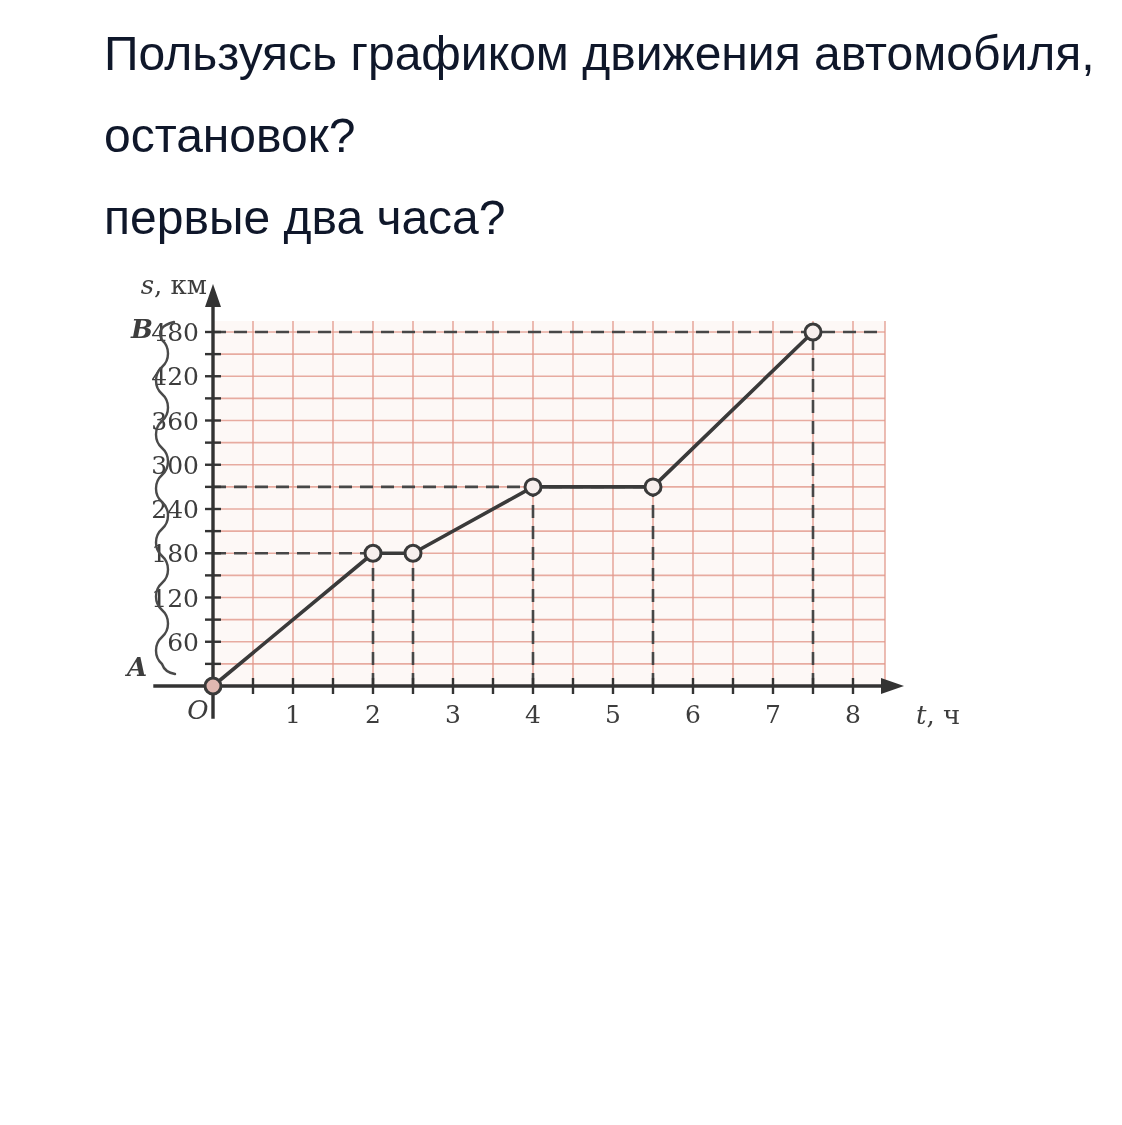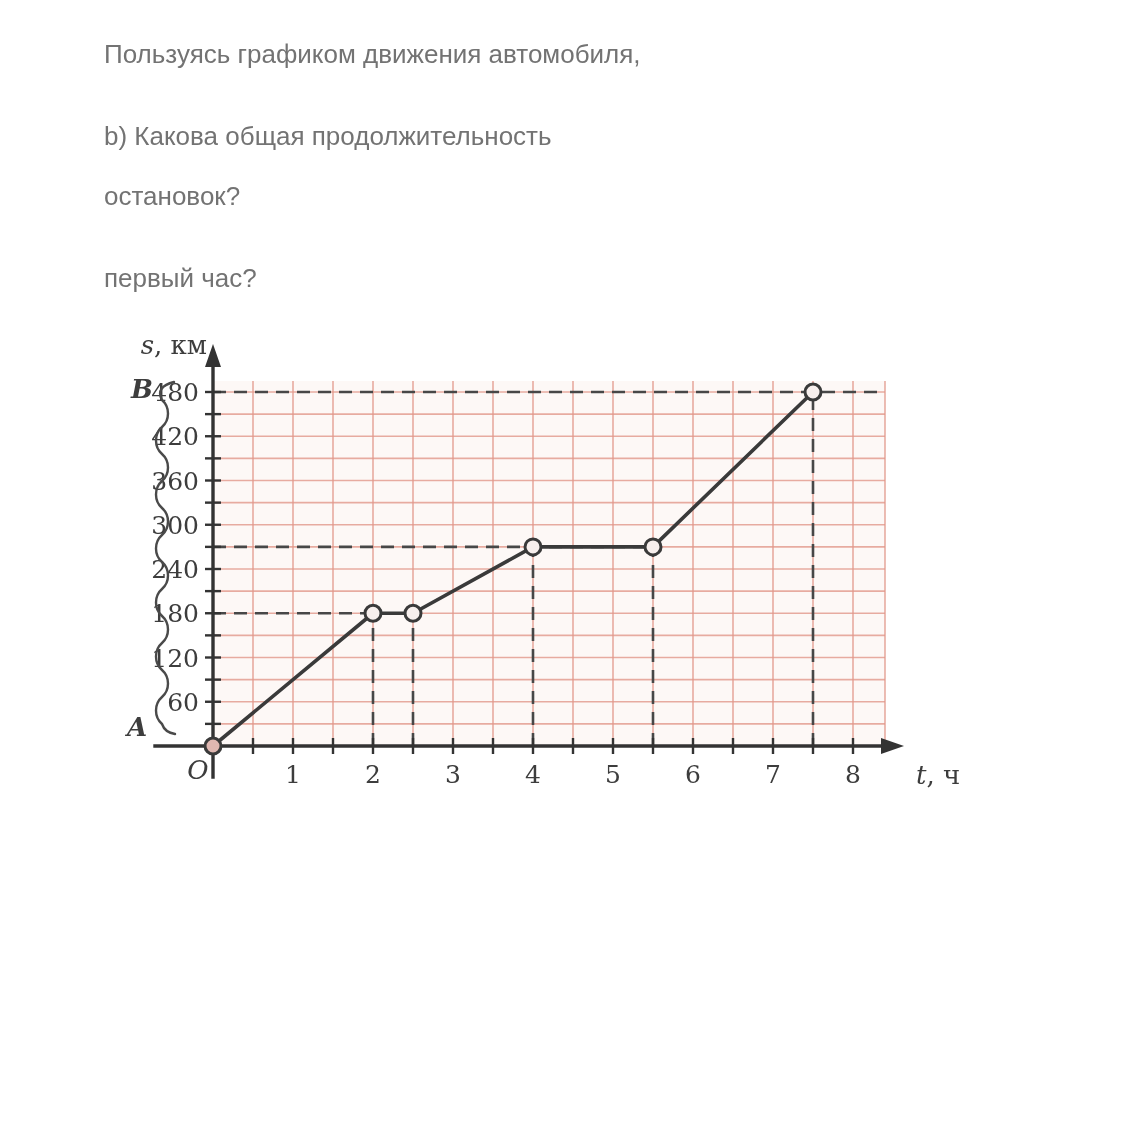--- a/index.html
+++ b/index.html
@@ -4,22 +4,22 @@
 <style>
   html,body{margin:0;padding:0;}
   body{
     width:1122px;height:1125px;overflow:hidden;
     background:#ffffff;
     font-family:"Liberation Sans", sans-serif;
   }
   .page{width:1122px;height:1125px;position:relative;}
   .text-block{
     padding:24px 40px 0 104px;
-    color:#737373;
-    font-size:26px;
+    color:#0f172a;
+    font-size:48px;
     line-height:60px;
   }
   .para{margin:0 0 22px 0;padding:0;}
   .line{display:block;white-space:nowrap;}
   .chart-wrap{margin:14px 0 0 110px;}
   svg{display:block;}
   .grid-line{stroke-width:1.6;}
   .axis{stroke-width:3.4;stroke-linecap:square;}
   .tick{stroke-width:2.4;}
   .guide{stroke-width:2.6;stroke-dasharray:13 8;fill:none;}
@@ -32,27 +32,26 @@
 <body>
 
 <div class="page">
 
   <div class="text-block">
     <p class="para">
       <span class="line">Пользуясь графиком движения автомобиля,</span>
     </p>
     <div id="questions">
         <p class="para">
-          <span class="line">b) Какова общая продолжительность</span>
           <span class="line">остановок?</span>
         </p>
         <p class="para">
+          <span class="line">первые два часа?</span>
         </p>
         <p class="para">
-          <span class="line">первый час?</span>
         </p>
       </div>
   </div>
 
   <div class="chart-wrap">
     <svg id="chart" width="880" height="470" viewBox="0 0 880 470">
         <rect x="103" y="50.9375" width="672" height="365.0625" fill="#fdf8f6"></rect>
         <line x1="143" y1="416" x2="143" y2="50.9375" stroke="#e2988b" class="grid-line" opacity="0.8"></line>
         <line x1="183" y1="416" x2="183" y2="50.9375" stroke="#e2988b" class="grid-line" opacity="0.8"></line>
         <line x1="223" y1="416" x2="223" y2="50.9375" stroke="#e2988b" class="grid-line" opacity="0.8"></line>

